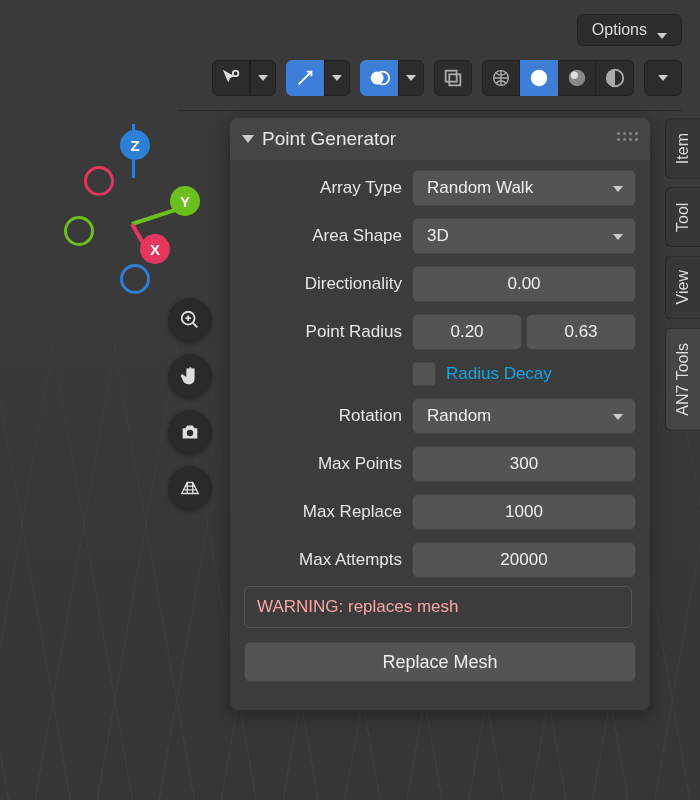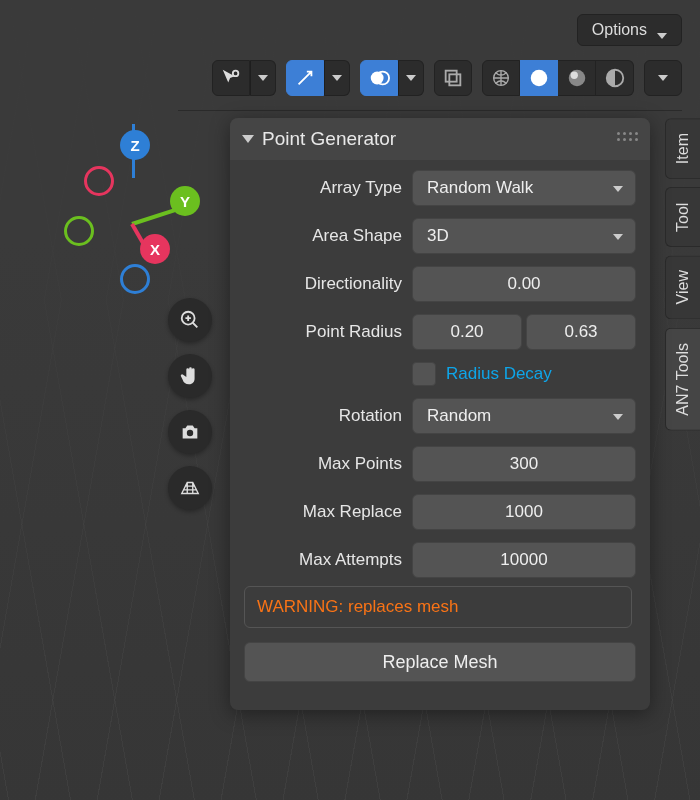--- a/index.html
+++ b/index.html
@@ -89,21 +89,21 @@
   }
   .field.select { justify-content:flex-start; padding:0 14px;}
   .field.select::after { content:""; position:absolute; right:12px; top:15px; border-left:5px solid transparent; border-right:5px solid transparent; border-top:6px solid #ccc;}
   .field-pair { flex:1; display:flex; gap:4px;}
   .field-pair .field { flex:1; }
   .checkbox { width:24px; height:24px; background:#545454; border:1px solid #444; border-radius:4px; cursor:pointer;}
   .check-row { padding-left:168px; display:flex; align-items:center; gap:10px; color:#0ea5e9; font-size:17px;}
   
   .warn {
     margin:8px 18px 0 14px; border:1px solid #555; border-radius:6px; padding:10px 12px;
-    color:#f97316; font-size:17px; background:#3c3c3c;
+    color:#fca5a5; font-size:17px; background:#3c3c3c;
   }
   .action-btn {
     margin:14px 14px 0 14px; height:40px; background:#545454; border:1px solid #444; border-radius:6px;
     color:#eee; font-size:18px; display:flex; align-items:center; justify-content:center; cursor:pointer;
   }
 </style>
 </head>
 <body>
 
 <div class="grid-floor"></div>
@@ -297,19 +297,19 @@
     </div>
     <div class="row">
       <label>Max Replace</label>
       <div class="field">
           <span>1000</span>
         </div>
     </div>
     <div class="row">
       <label>Max Attempts</label>
       <div class="field">
-          <span>10000</span>
+          <span>20000</span>
         </div>
     </div>
   </div>
   <div class="warn">WARNING: replaces mesh</div>
   <div class="action-btn">Replace Mesh</div>
 </div>
 
 </body></html>

